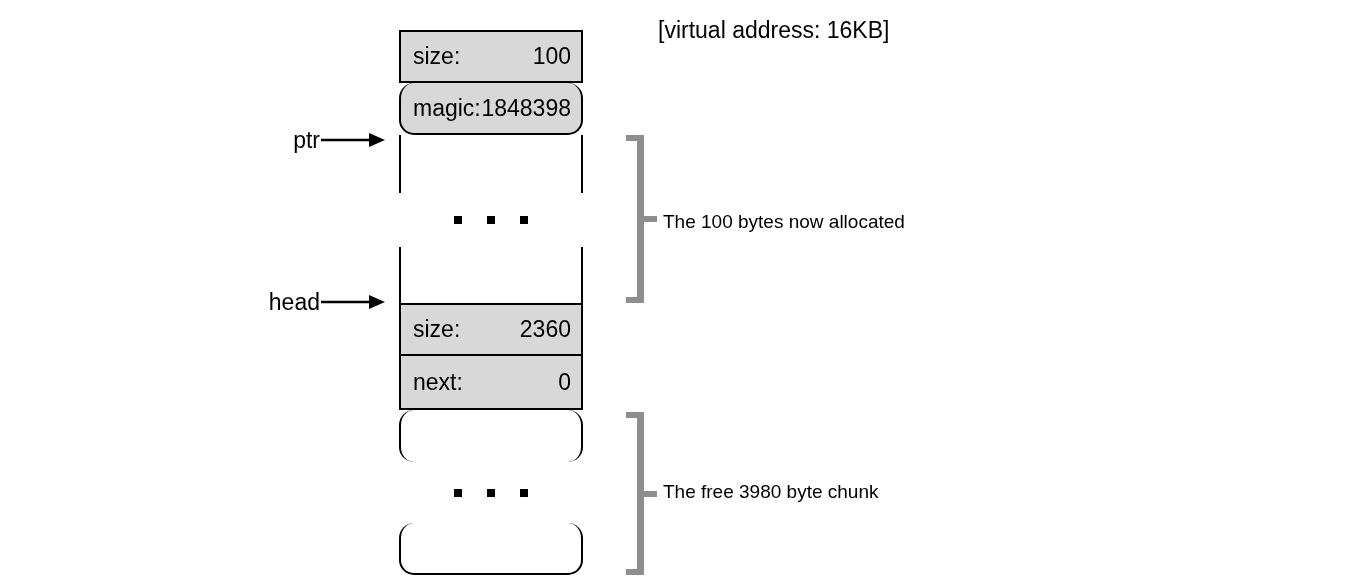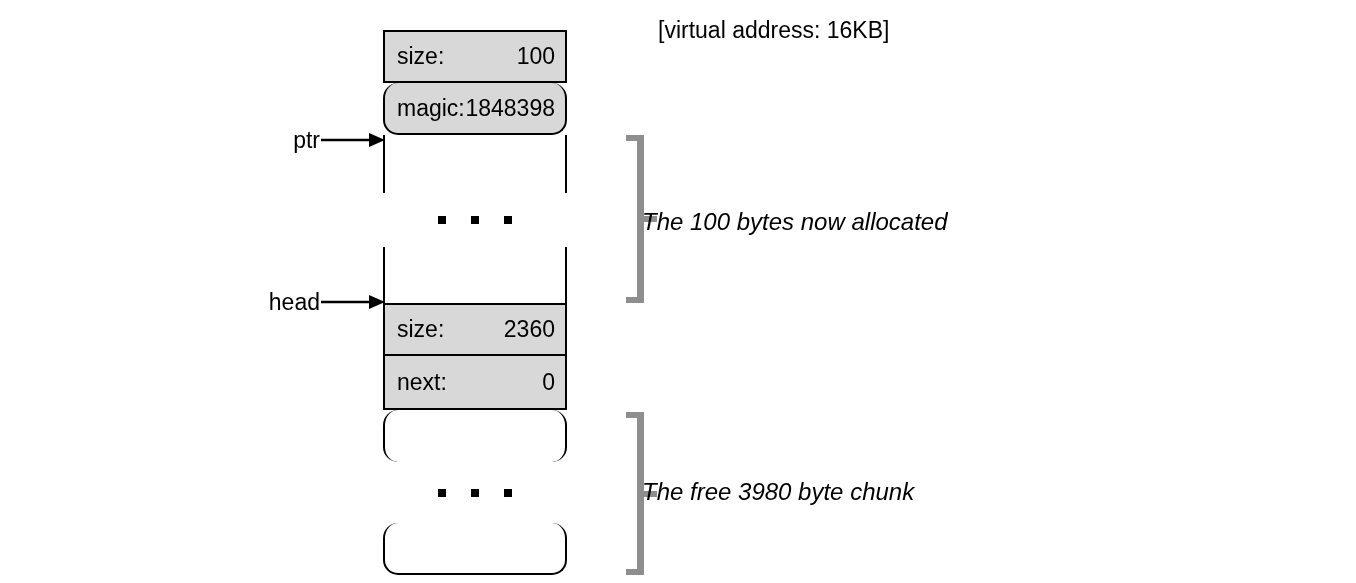--- a/index.html
+++ b/index.html
@@ -19,21 +19,21 @@
     height: 583px;
     background: var(--bg);
     overflow: hidden;
     color: #000;
     margin-left: 33px;
   }
 
   
   .mem-column {
     position: absolute;
-    left: 350px;
+    left: 366px;
     top: 30px;
     width: 184px;
   }
   .mem-row {
     display: flex;
     justify-content: space-between;
     align-items: center;
     padding: 0 10px 0 12px;
     font-size: 23px;
     background: var(--header-fill);
@@ -94,25 +94,24 @@
   .bracket .nub {
     position: absolute; left: 18px; top: calc(50% - 3px); width: 13px; height: 6px;
     background: var(--bracket);
   }
   .bracket-allocated { left: 593px; top: 135px; height: 168px; }
   .bracket-free      { left: 593px; top: 412px; height: 163px; }
 
   
   .callout-label {
     position: absolute;
-    left: 609px;
-    font-size: 24px;
+    left: 630px;
+    font-size: 19px;
     line-height: 28px;
     white-space: nowrap;
-    font-style: italic;
   }
   .callout-allocated { top: 208px; }
   .callout-free      { top: 478px; }
   .virtual-address {
     position: absolute;
     left: 625px;
     top: 16px;
     font-size: 23px;
     line-height: 28px;
     white-space: nowrap;

